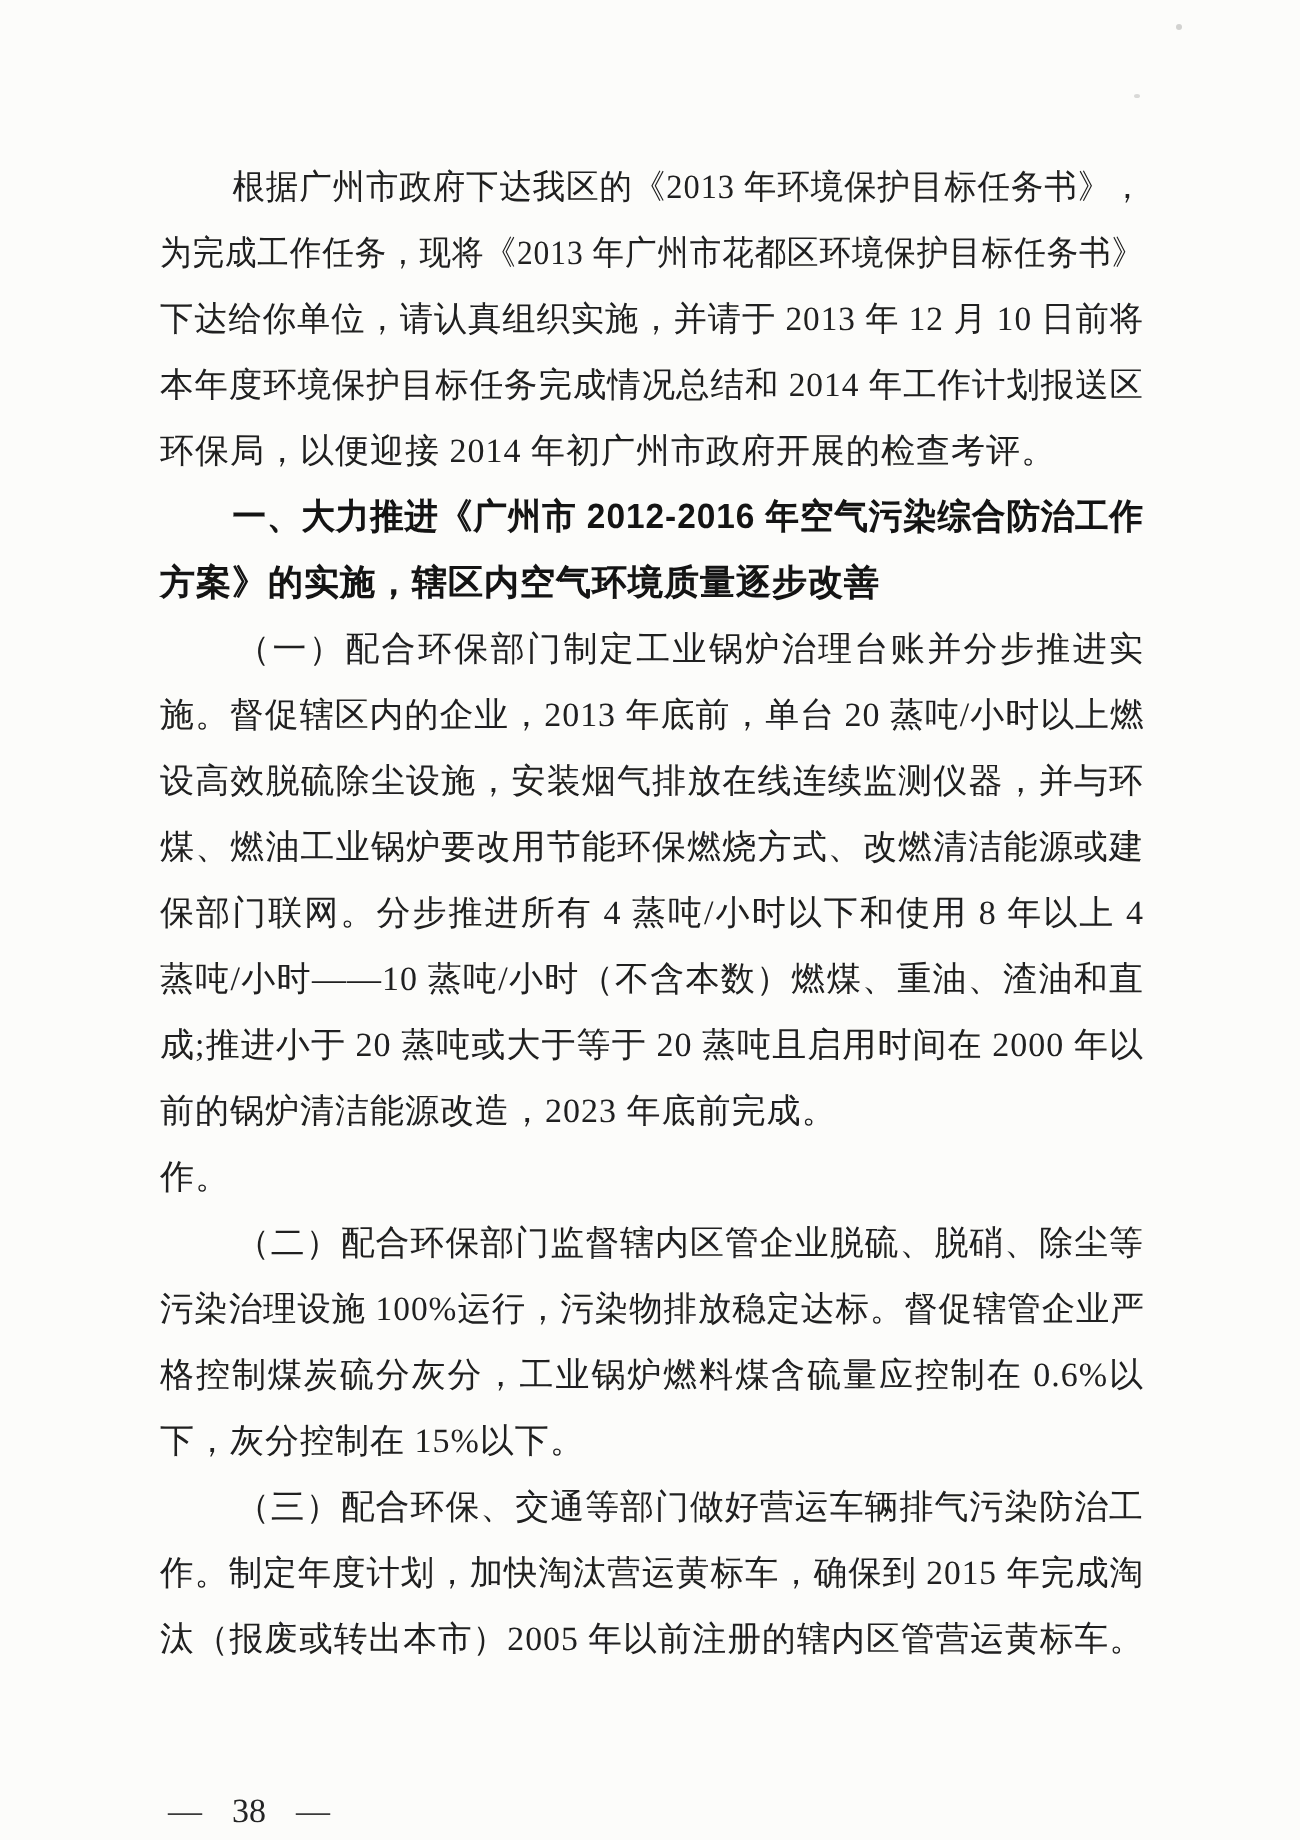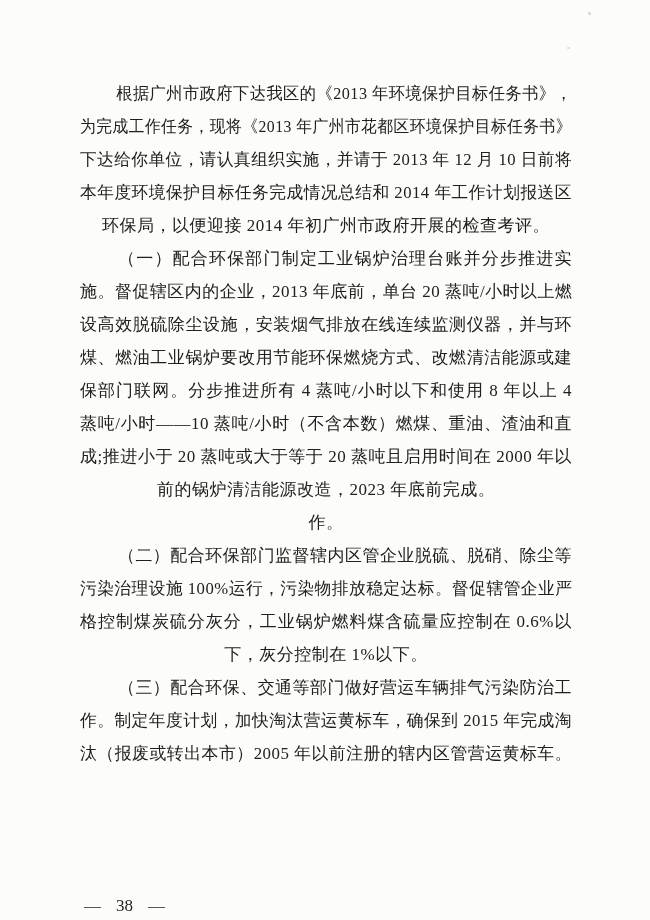--- a/index.html
+++ b/index.html
@@ -22,21 +22,21 @@
     top: 77px;
     left: 80px;
     width: 492px;
   }
   .para { margin: 0; }
   .line {
     height: 33px;
     line-height: 33px;
     font-size: 17px;
     white-space: nowrap;
-    text-align: center;
+    text-align: left;
     letter-spacing: 0.5px;
   }
   .line.fill {
     text-align: justify;
     text-align-last: justify;
   }
   .line.first {
     text-indent: 38px;
   }
   .para.heading .line {
@@ -71,38 +71,42 @@
 <div class="page" style="background: rgb(252, 252, 250); color: rgb(32, 32, 32);">
 
   <main class="doc-body">
       <div class="para body">
         <div class="line fill first" style="transform: scaleX(0.953488); transform-origin: left center; width: 104.878%;">根据广州市政府下达我区的《2013 年环境保护目标任务书》，</div>
         <div class="line fill" style="transform: scaleX(0.926554); transform-origin: left center; width: 107.927%;">为完成工作任务，现将《2013 年广州市花都区环境保护目标任务书》</div>
         <div class="line fill" style="transform: scaleX(0.978131); transform-origin: left center; width: 102.236%;">下达给你单位，请认真组织实施，并请于 2013 年 12 月 10 日前将</div>
         <div class="line fill" style="transform: scaleX(0.982036); transform-origin: left center; width: 101.829%;">本年度环境保护目标任务完成情况总结和 2014 年工作计划报送区</div>
         <div class="line">环保局，以便迎接 2014 年初广州市政府开展的检查考评。</div>
       </div>
+      <div class="para heading">
+        <div class="line fill first" style="transform: scaleX(0.95534); transform-origin: left center; width: 104.675%;">一、大力推进《广州市 2012-2016 年空气污染综合防治工作</div>
+        <div class="line">方案》的实施，辖区内空气环境质量逐步改善</div>
+      </div>
       <div class="para body">
         <div class="line fill first">（一）配合环保部门制定工业锅炉治理台账并分步推进实</div>
         <div class="line fill" style="transform: scaleX(0.997972); transform-origin: left center; width: 100.203%;">施。督促辖区内的企业，2013 年底前，单台 20 蒸吨/小时以上燃</div>
         <div class="line fill">设高效脱硫除尘设施，安装烟气排放在线连续监测仪器，并与环</div>
         <div class="line fill">煤、燃油工业锅炉要改用节能环保燃烧方式、改燃清洁能源或建</div>
         <div class="line fill">保部门联网。分步推进所有 4 蒸吨/小时以下和使用 8 年以上 4</div>
         <div class="line fill">蒸吨/小时——10 蒸吨/小时（不含本数）燃煤、重油、渣油和直</div>
         <div class="line fill">成;推进小于 20 蒸吨或大于等于 20 蒸吨且启用时间在 2000 年以</div>
         <div class="line">前的锅炉清洁能源改造，2023 年底前完成。</div>
       </div>
       <div class="para body">
         <div class="line">作。</div>
       </div>
       <div class="para body">
         <div class="line fill first" style="transform: scaleX(0.997972); transform-origin: left center; width: 100.203%;">（二）配合环保部门监督辖内区管企业脱硫、脱硝、除尘等</div>
         <div class="line fill" style="transform: scaleX(0.982036); transform-origin: left center; width: 101.829%;">污染治理设施 100%运行，污染物排放稳定达标。督促辖管企业严</div>
         <div class="line fill">格控制煤炭硫分灰分，工业锅炉燃料煤含硫量应控制在 0.6%以</div>
-        <div class="line">下，灰分控制在 1%以下。</div>
+        <div class="line">下，灰分控制在 15%以下。</div>
       </div>
       <div class="para body">
         <div class="line fill first" style="transform: scaleX(0.997972); transform-origin: left center; width: 100.203%;">（三）配合环保、交通等部门做好营运车辆排气污染防治工</div>
         <div class="line fill" style="transform: scaleX(0.982036); transform-origin: left center; width: 101.829%;">作。制定年度计划，加快淘汰营运黄标车，确保到 2015 年完成淘</div>
         <div class="line fill" style="transform: scaleX(0.991935); transform-origin: left center; width: 100.813%;">汰（报废或转出本市）2005 年以前注册的辖内区管营运黄标车。</div>
       </div>
     </main>
 
   <div class="footer">
     <span class="dash">—</span><span class="pagenum">38</span><span class="dash">—</span>

